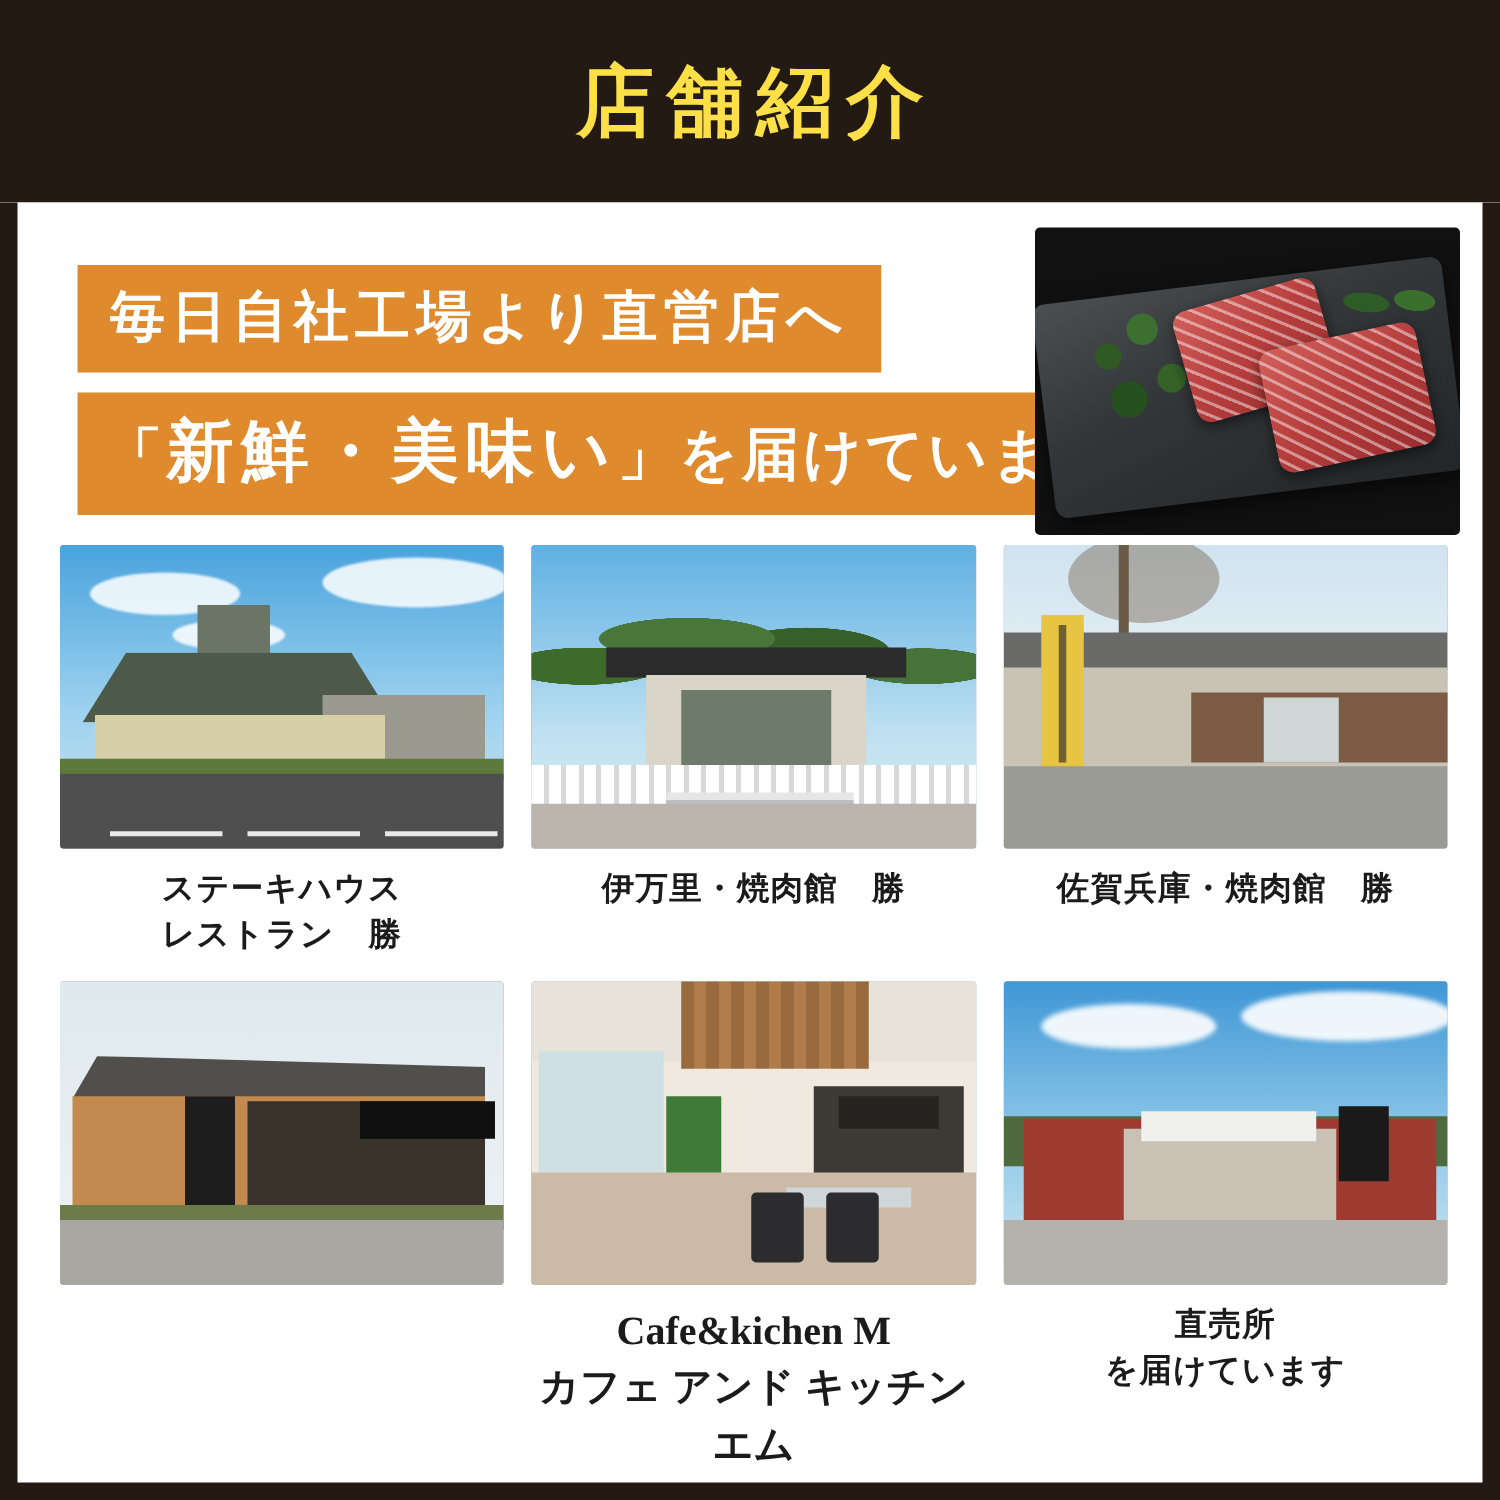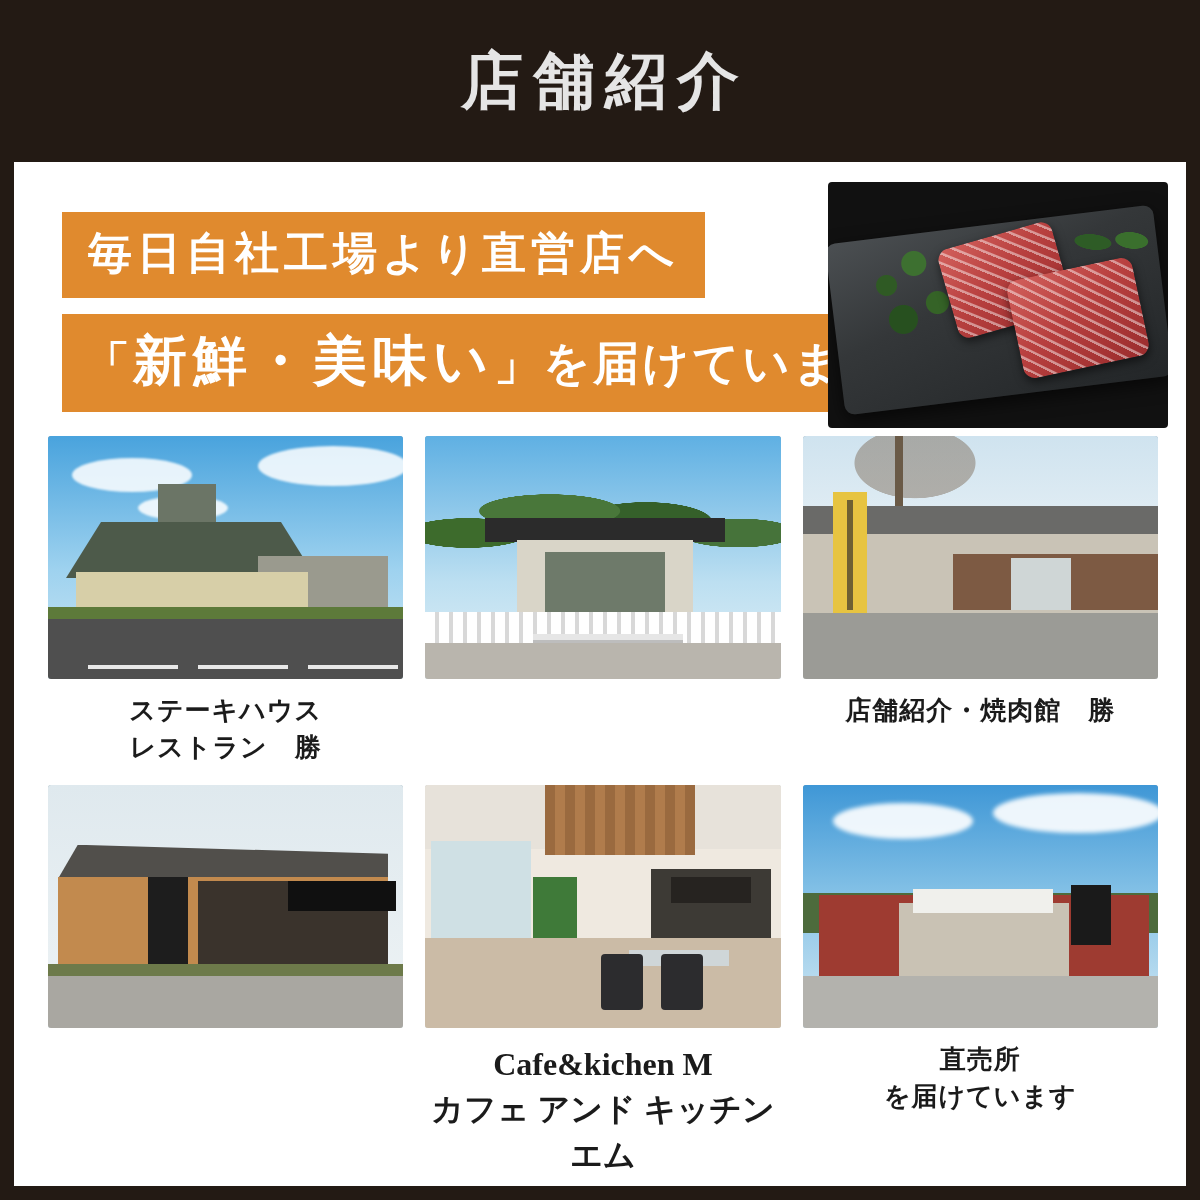--- a/index.html
+++ b/index.html
@@ -16,21 +16,21 @@
   }
 
   
   .header {
     position:absolute; left:0; top:0;
     width:1200px; height:162px;
     background:#231a14;
     display:flex; align-items:center; justify-content:center;
   }
   .header-title {
-    color:#e5e5e5;
+    color:#fde047;
     font-size:62px;
     letter-spacing:10px;
     font-weight:700;
     font-family:"Liberation Serif","DejaVu Serif",serif;
     text-indent:10px;
   }
 
   
   .body-frame {
     position:absolute; left:0; top:162px;
@@ -294,37 +294,38 @@
         <div class="photo ph2">
           <div class="sky"></div>
           <div class="trees"></div>
           <div class="roof"></div>
           <div class="front"></div>
           <div class="glass"></div>
           <div class="fence"></div>
           <div class="stairs"></div>
           <div class="ground"></div>
         </div>
+        <div class="caption">伊万里・焼肉館　勝</div>
       </div>
 
       <div class="card">
         <div class="photo ph3">
           <div class="sky"></div>
           <div class="branches"></div>
           <div class="tree"></div>
           <div class="roof"></div>
           <div class="bldg"></div>
           <div class="brown"></div>
           <div class="door"></div>
           <div class="banner">
               <span></span>
             </div>
           <div class="ground"></div>
         </div>
-        <div class="caption">店舗紹介・焼肉館　勝</div>
+        <div class="caption">佐賀兵庫・焼肉館　勝</div>
       </div>
 
       <div class="card">
         <div class="photo ph4">
           <div class="sky"></div>
           <div class="roof"></div>
           <div class="wall"></div>
           <div class="dark"></div>
           <div class="sign1"></div>
           <div class="sign2"></div>

